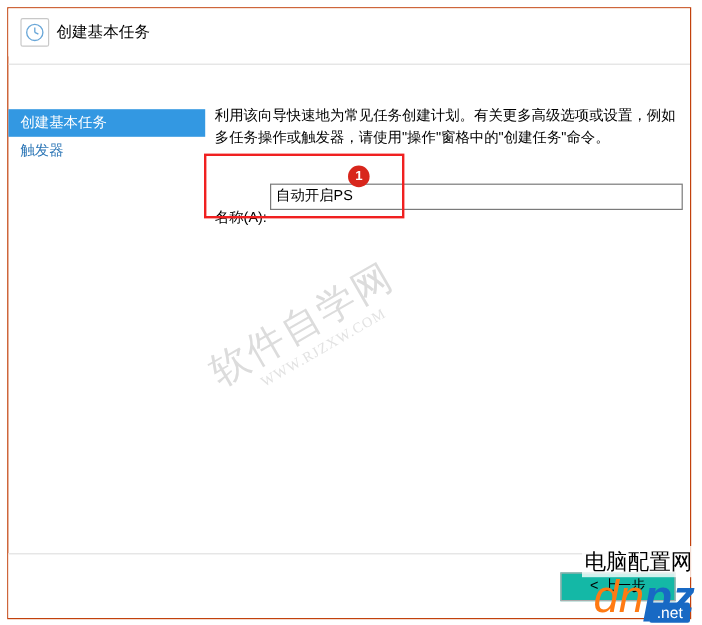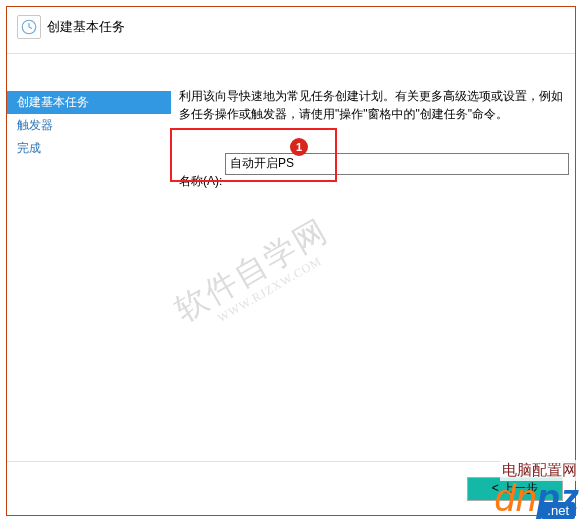--- a/index.html
+++ b/index.html
@@ -109,21 +109,21 @@
   .brand .dn { font-family:Arial,sans-serif; font-size:38px; font-weight:400; font-style:italic; color:#ff7a13; line-height:1;}
   .brand .pz { font-family:Arial,sans-serif; font-size:38px; font-weight:900; font-style:italic; color:#1869c4; line-height:1;}
   .brand-wrap { position:relative; }
   .brand-sub {
     position:absolute; right:4px; bottom:-2px;
     font-size:13px; color:#fff; background:#1869c4;
     padding:1px 6px; border-radius:2px;
   }
   .brand-cn {
     position:absolute; right:6px; bottom:40px;
-    font-size:15px; color:#7f1d1d; background:#ffffffcc;
+    font-size:18px; color:#000000; background:#ffffffcc;
     padding:1px 2px;
   }
 </style>
 </head>
 <body>
 
 <div class="canvas">
   <div class="titlebar">
     <span class="clock-icon">
       <svg viewBox="0 0 24 24">
@@ -133,21 +133,20 @@
       </svg>
     </span>
     <span class="title-text">创建基本任务</span>
   </div>
   <div class="titlebar-sep"></div>
 
   <div class="body">
     <div class="sidebar">
       <div class="side-item active">创建基本任务</div>
       <div class="side-item">触发器</div>
-      <div class="side-item">完成</div>
     </div>
 
     <div class="main">
       <div class="intro">利用该向导快速地为常见任务创建计划。有关更多高级选项或设置，例如多任务操作或触发器，请使用"操作"窗格中的"创建任务"命令。</div>
 
       <div class="form-row">
         <div class="form-label">名称(A):</div>
         <input class="text-input" type="text" value="自动开启PS" style="">
       </div>
 

